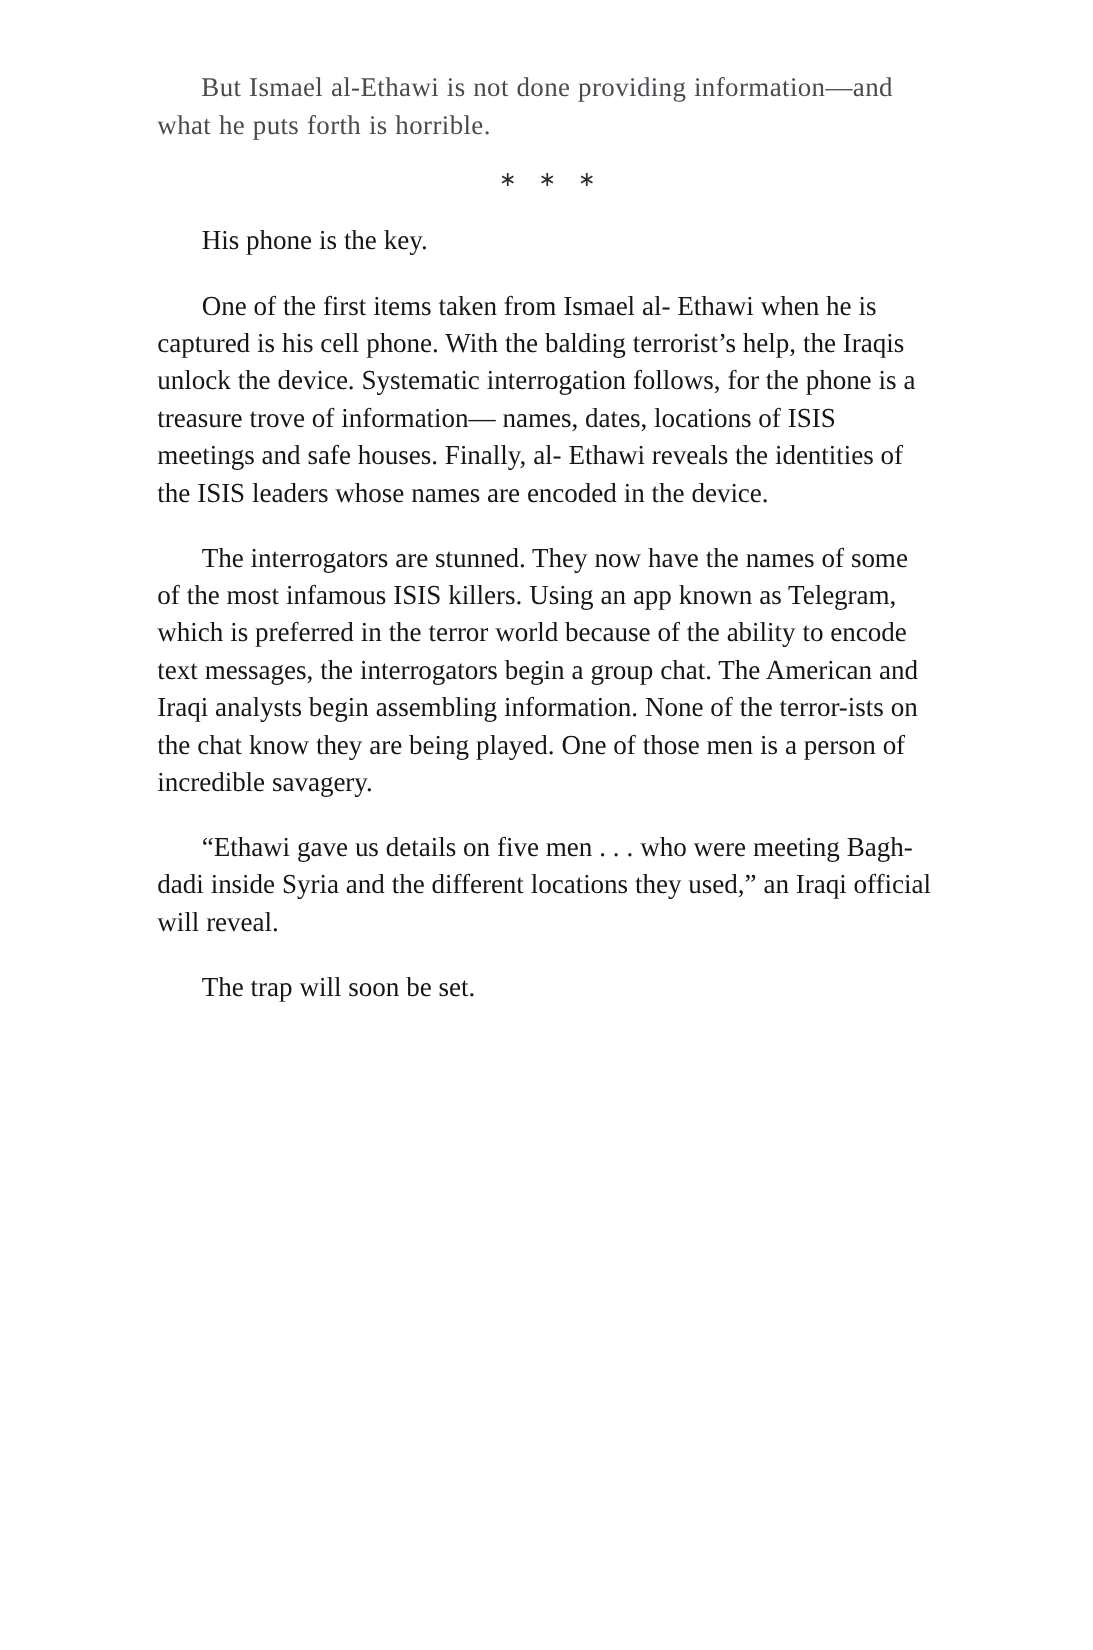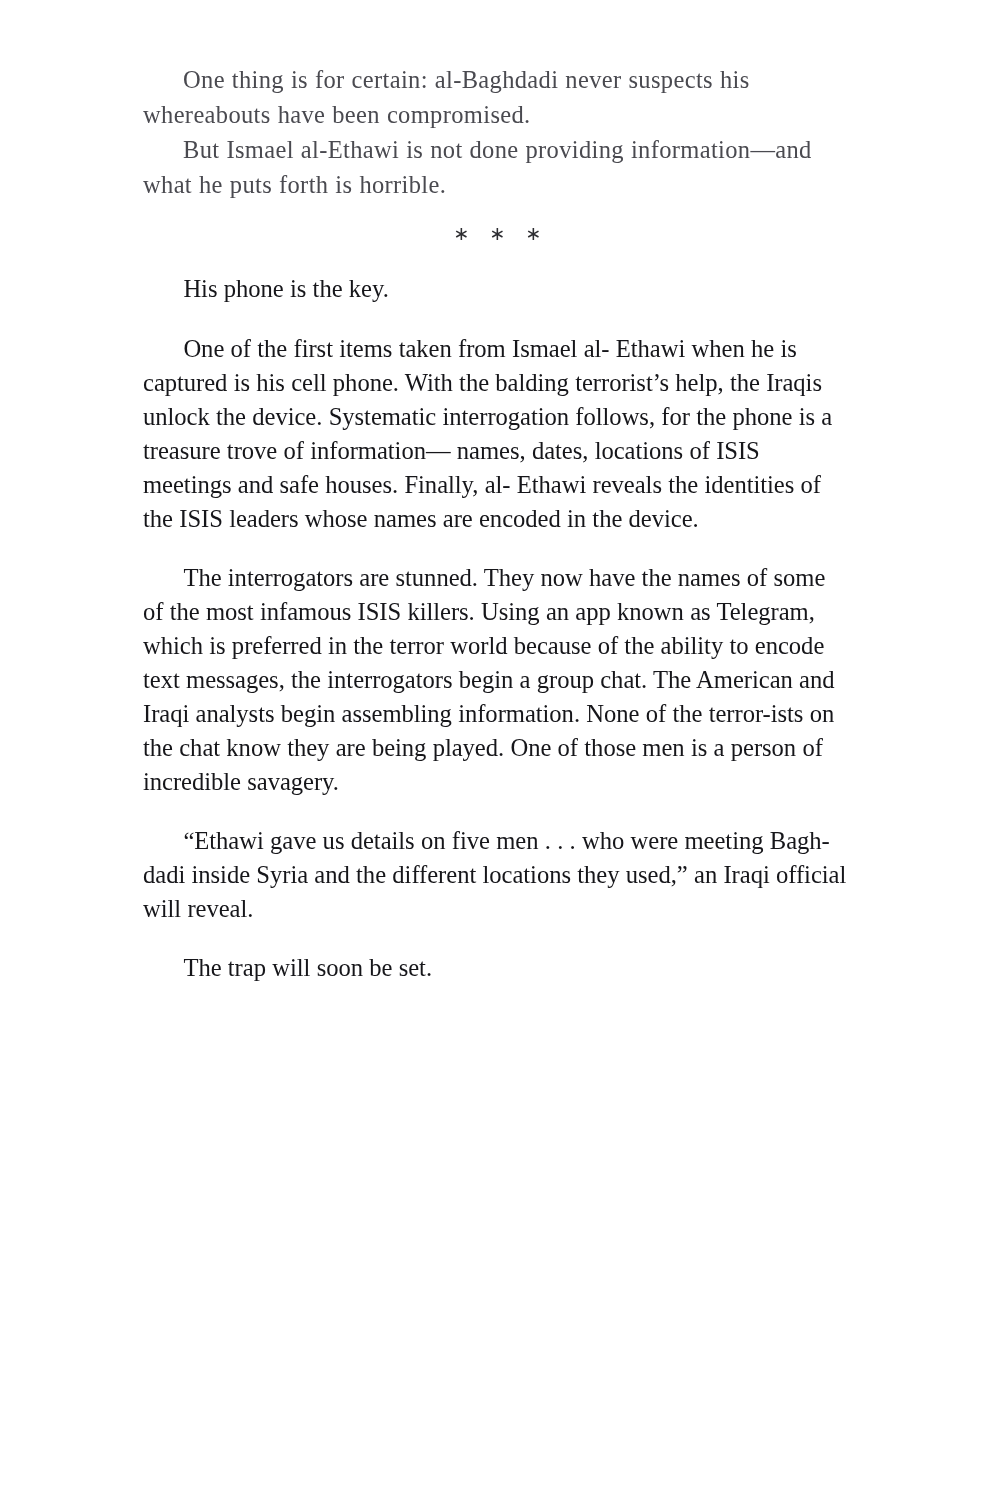--- a/index.html
+++ b/index.html
@@ -80,21 +80,20 @@
   }
 </style>
 </head>
 <body>
 
 <div class="page">
 
   <div class="text-column">
 
     <div class="block-light">
-      <p>One thing is for certain: al-Baghdadi never suspects his whereabouts have been compromised.</p>
       <p>But Ismael al-Ethawi is not done providing information—and what he puts forth is horrible.</p>
     </div>
 
     <div class="section-break">
       <div class="stars">∗ ∗ ∗</div>
     </div>
 
     <div class="block-dark">
       <p class="lede">His phone is the key.</p>
       <p>One of the first items taken from Ismael al- Ethawi when he is captured is his cell phone. With the balding terrorist’s help, the Iraqis unlock the device. Systematic interrogation follows, for the phone is a treasure trove of information— names, dates, locations of ISIS meetings and safe houses. Finally, al- Ethawi reveals the identities of the ISIS leaders whose names are encoded in the device.</p>

